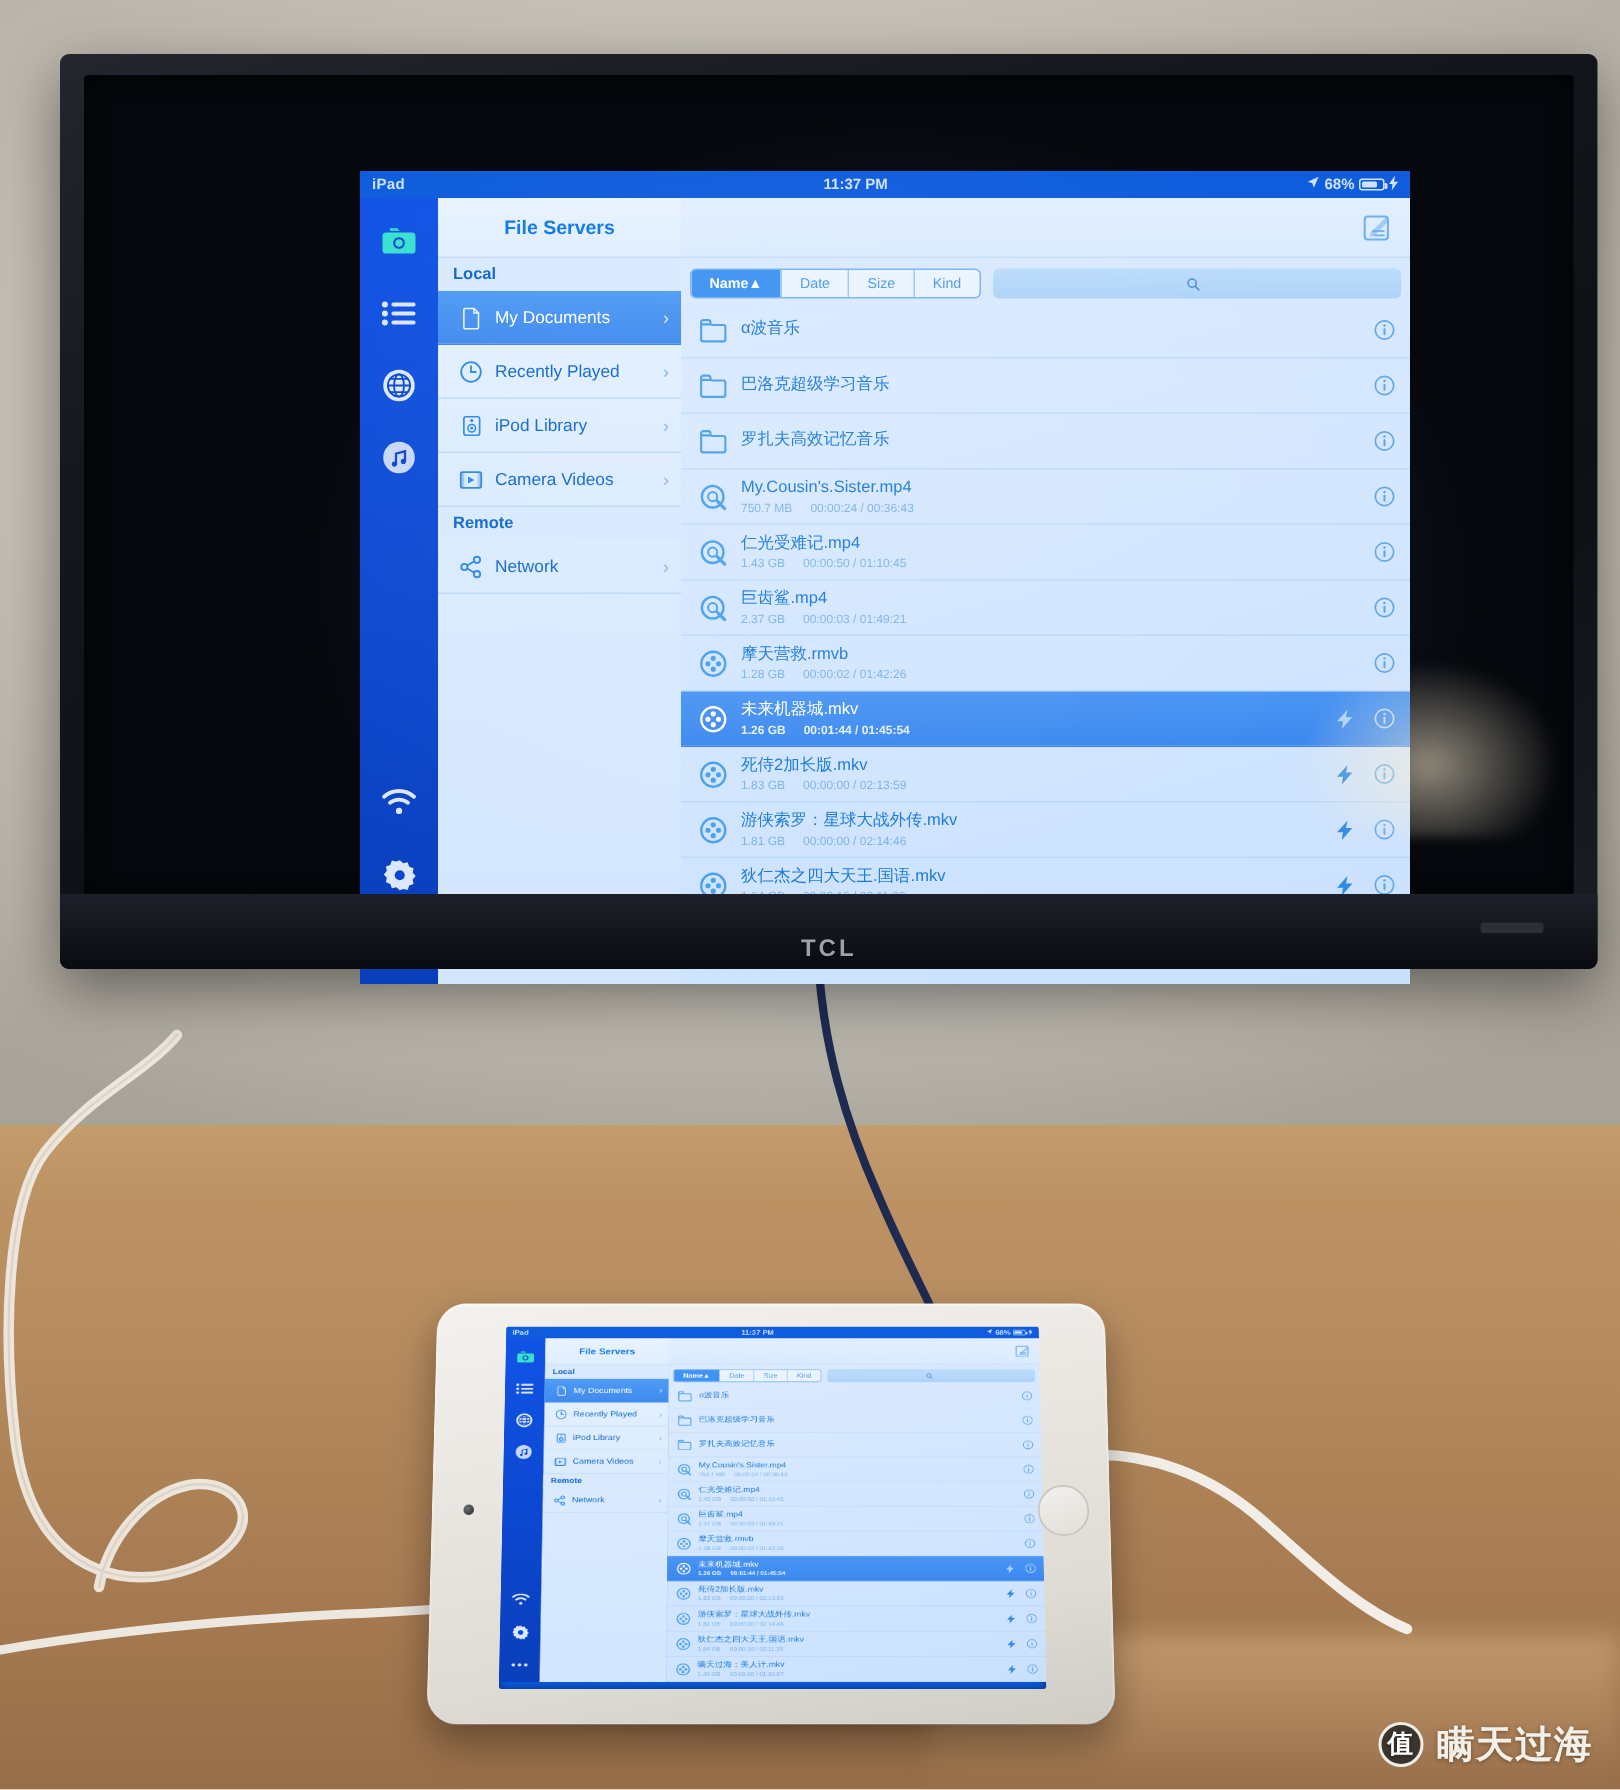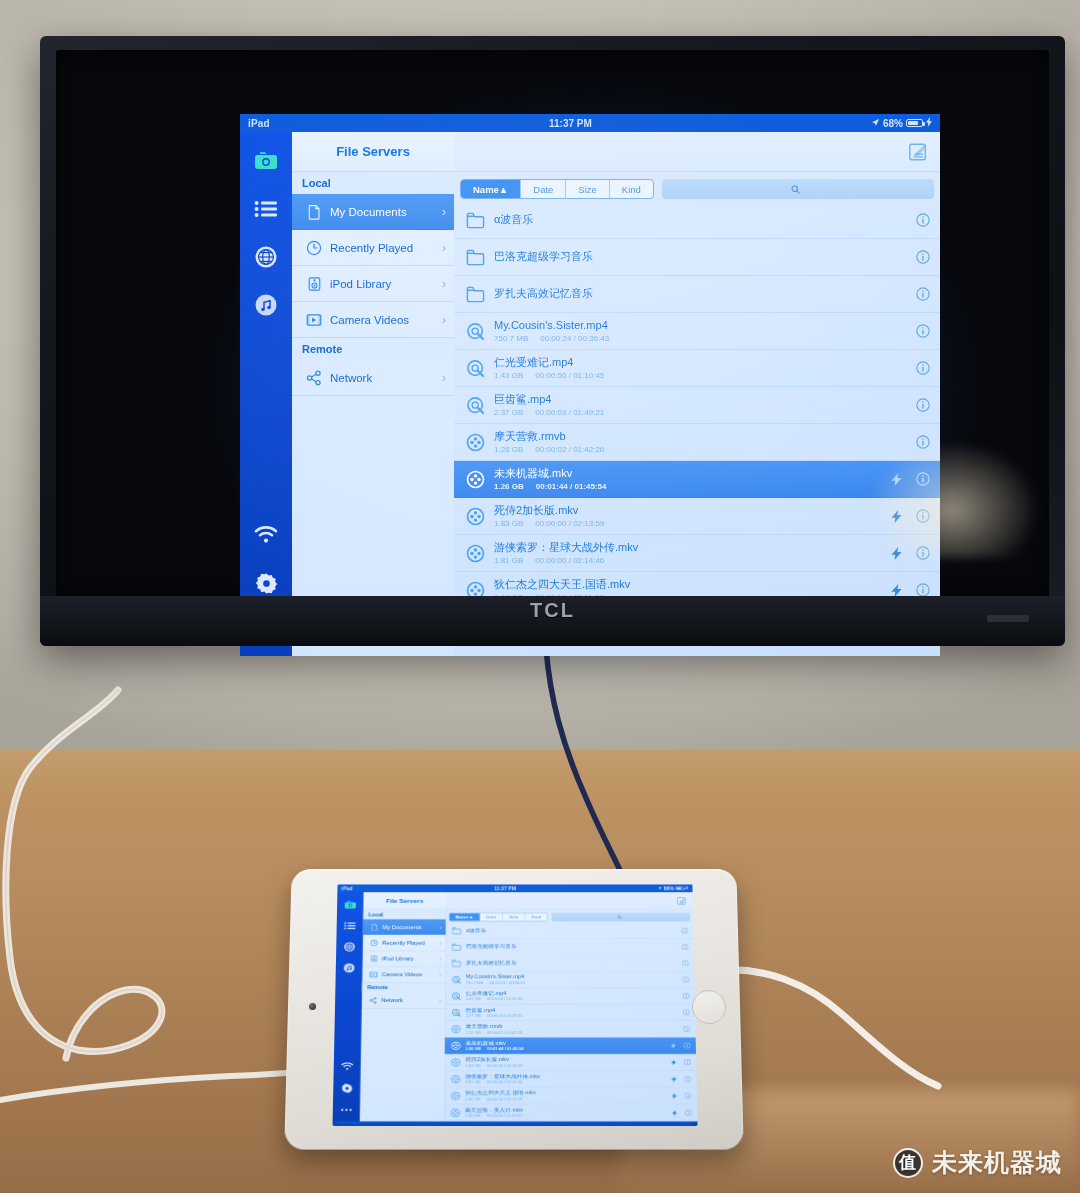--- a/index.html
+++ b/index.html
@@ -45,22 +45,22 @@
     position:absolute; left:16px; top:14px; right:16px; bottom:48px;
     background:#06080d; border-radius:3px;
     box-shadow: inset 0 0 18px rgba(0,0,0,.85);
   }
   #tv-chin {
     position:absolute; left:0; bottom:0; width:100%; height:50px;
     background: linear-gradient(180deg,#1d2029 0%, #111419 60%, #090b10 100%);
     border-radius: 0 0 6px 6px;
   }
   #tcl-logo {
-    position:absolute; left:0; bottom:24px; width:100%;
-    text-align:center; color:#9aa2ad; font-size:20px; font-weight:bold;
+    position:absolute; left:0; bottom:4px; width:100%;
+    text-align:center; color:#9aa2ad; font-size:16px; font-weight:bold;
     letter-spacing:2px; font-family:"Liberation Sans", sans-serif;
     text-shadow: 0 1px 1px rgba(0,0,0,.8);
   }
   #tv-sensor {
     position:absolute; right:36px; bottom:24px; width:42px; height:7px;
     background:#2b2f38; border-radius:2px;
   }
 
   
   #screen {
@@ -1357,15 +1357,15 @@
         </div>
       </div>
     </div>
         </div>
     </div>
     <div id="ipad-home"></div>
   </div>
 
   <div id="watermark">
     <span id="wm-badge">值</span>
-    <span>未来机器城</span>
+    <span>瞒天过海</span>
   </div>
 </div>
 
 </body></html>

